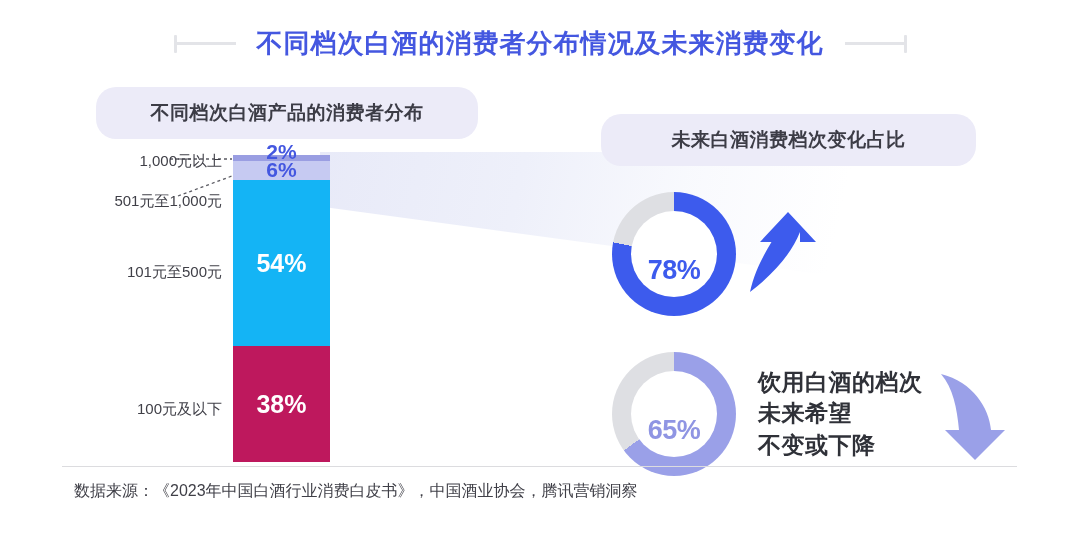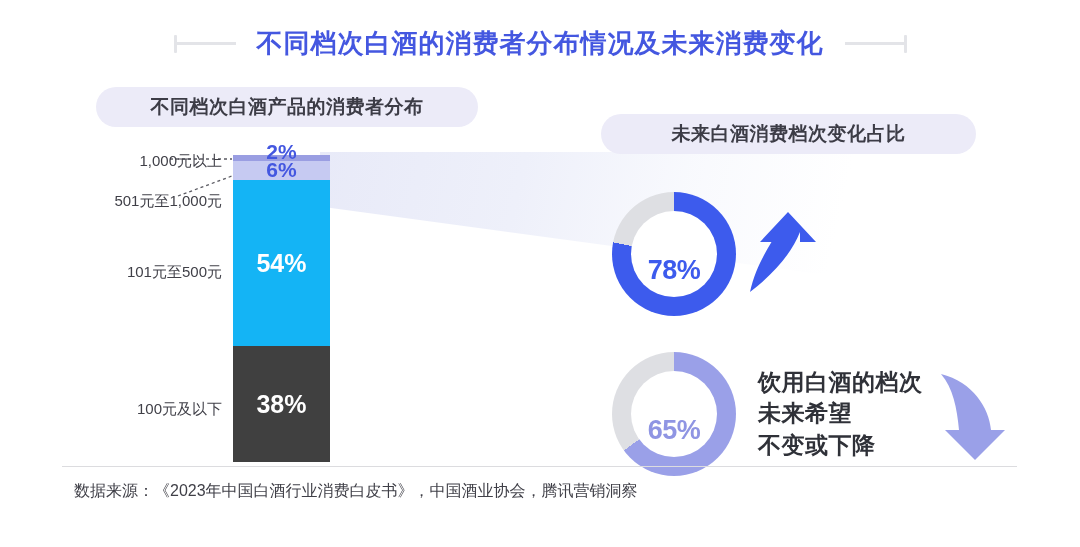--- a/index.html
+++ b/index.html
@@ -61,21 +61,21 @@
     font-size: 26px;
     font-weight: bold;
     color: #4457e0;
     letter-spacing: 1px;
     white-space: nowrap;
   }
 
   
   .pill {
     position: absolute;
-    height: 40px;
+    height: 52px;
     border-radius: 20px;
     background: #ecebf8;
     display: flex;
     align-items: center;
     justify-content: center;
     font-size: 19px;
     font-weight: bold;
     color: #3c3c46;
     letter-spacing: 0.5px;
   }
@@ -95,21 +95,21 @@
   .seg {
     position: relative;
     display: flex;
     align-items: center;
     justify-content: center;
     font-weight: bold;
   }
   .seg-1000  { background: #9a9ee2; }
   .seg-501   { background: #c6caf2; }
   .seg-101   { background: #14b4f5; }
-  .seg-100   { background: #404040; }
+  .seg-100   { background: #be185d; }
 
   .seg-value-dark  { color: #4457e0; font-size: 21px; }
   .seg-value-light { color: #ffffff; font-size: 25px; }
 
   
   .seg-1000 .seg-value-dark { position: absolute; top: -15px; left: 50%; transform: translateX(-50%); }
   .seg-501  .seg-value-dark { position: absolute; top: -3px;  left: 50%; transform: translateX(-50%); }
 
   
   .cat-label {

